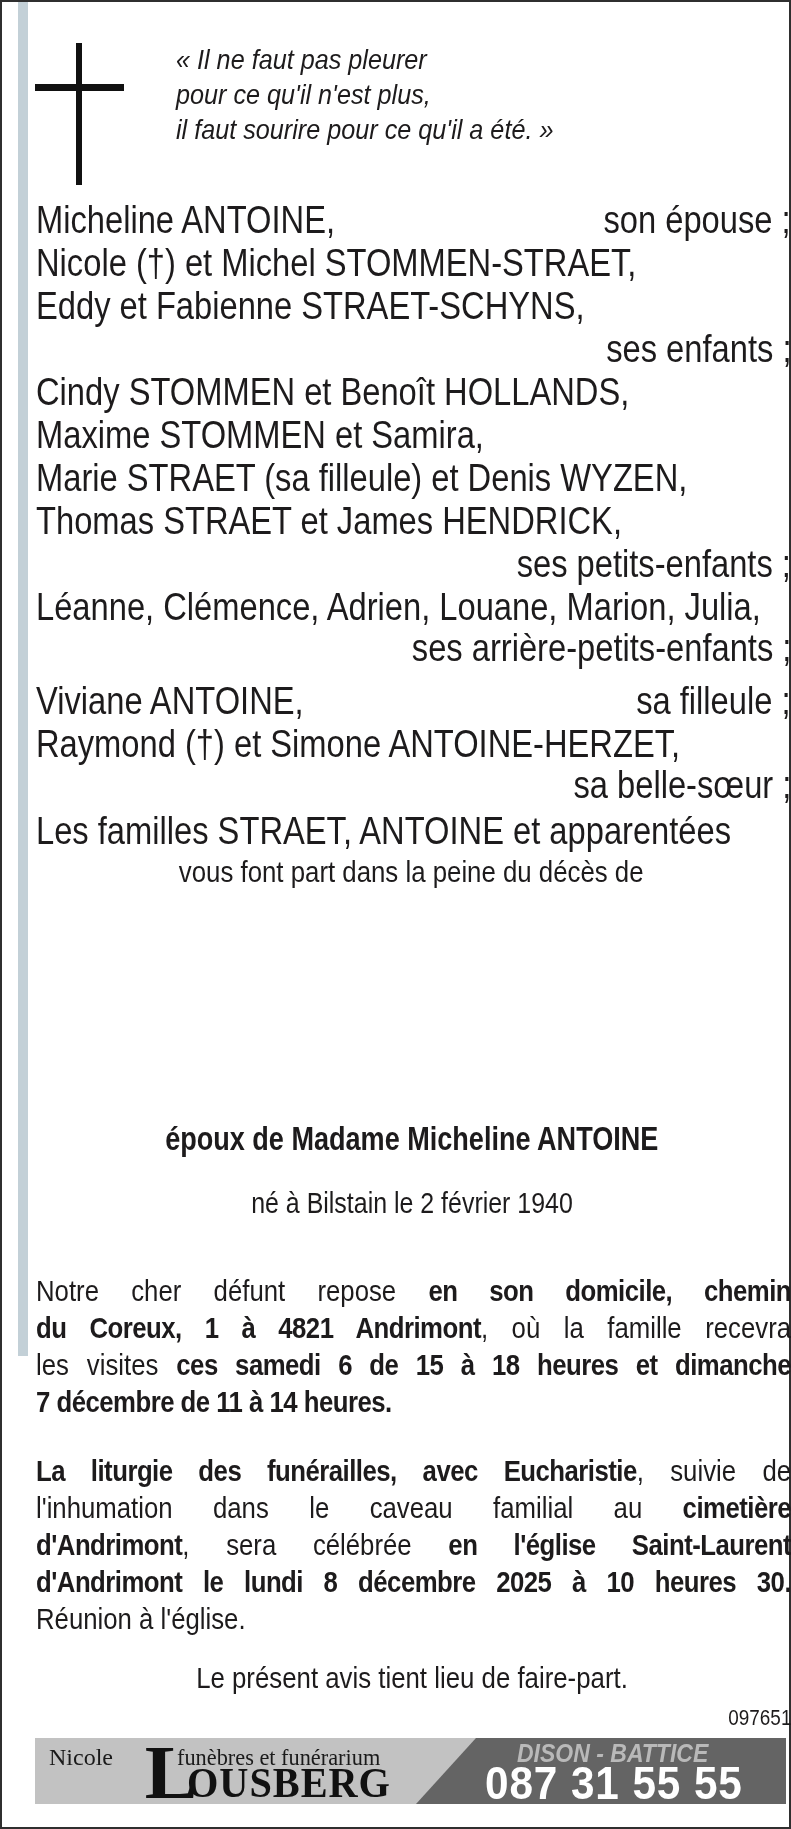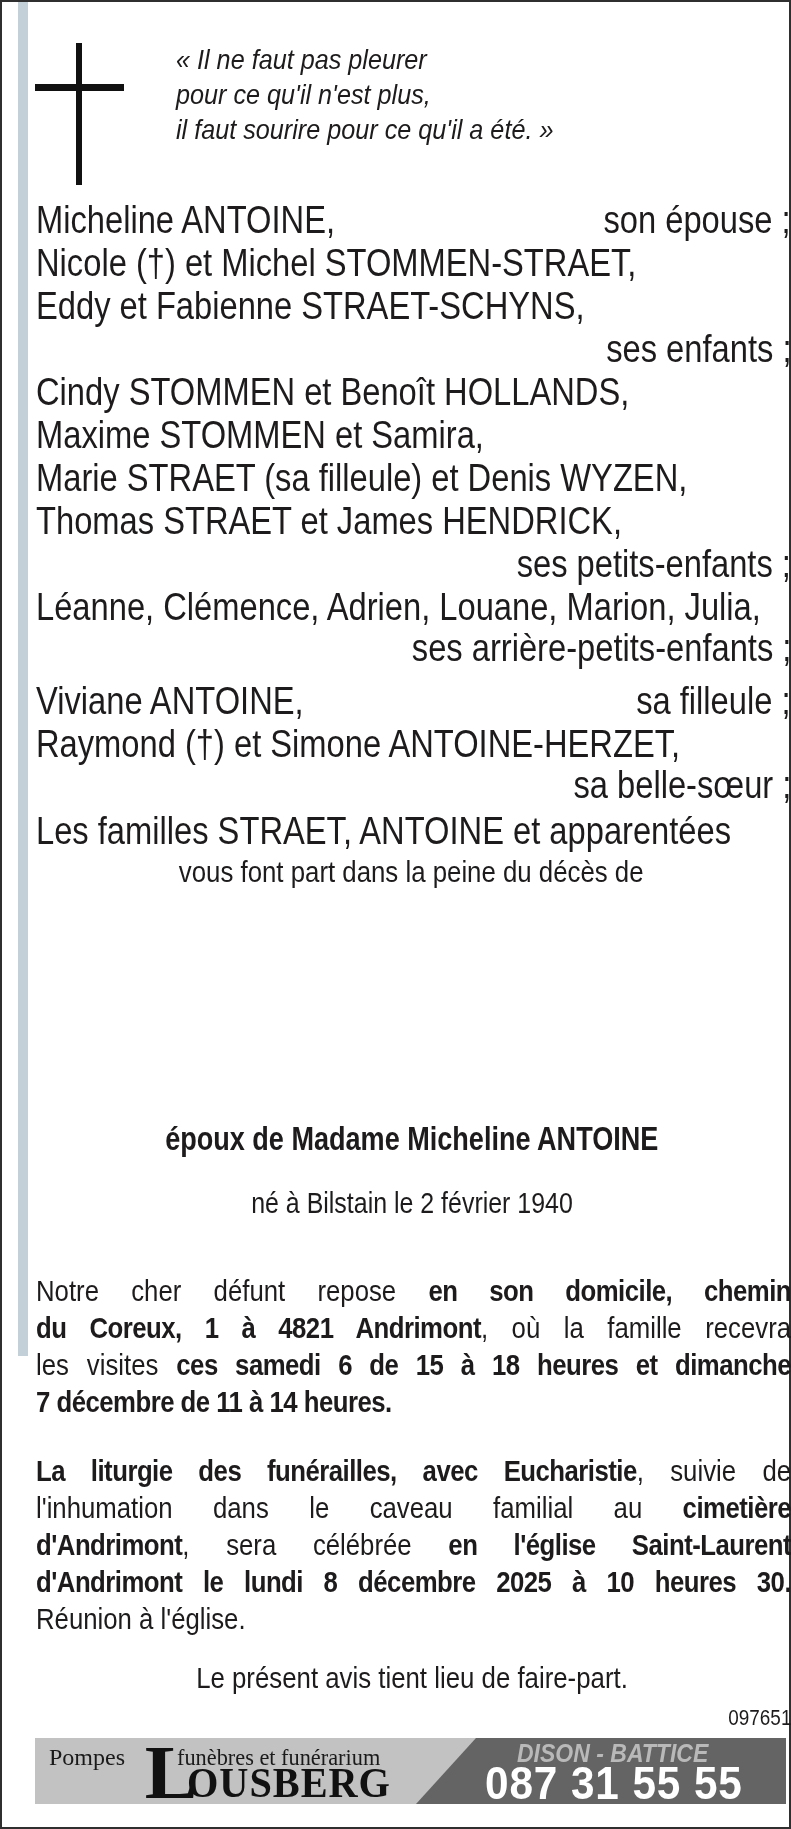--- a/index.html
+++ b/index.html
@@ -162,21 +162,21 @@
     </div>
 
     <div class="center dates" style="top:1656px; font-size:30px; line-height:40px;">
       <span>Le présent avis tient lieu de faire-part.</span>
     </div>
 
     <div class="ref">097651</div>
 
     <div class="banner">
       <div class="dark"></div>
-      <div class="pompes">Pompes</div>
+      <div class="pompes">Nicole</div>
       <div class="bigL">L</div>
       <div class="fun">funèbres et funérarium</div>
       <div class="ousberg">OUSBERG</div>
       <div class="city">DISON - BATTICE</div>
       <div class="phone">087 31 55 55</div>
     </div>
   </div>
 </div>
 
 </body></html>

